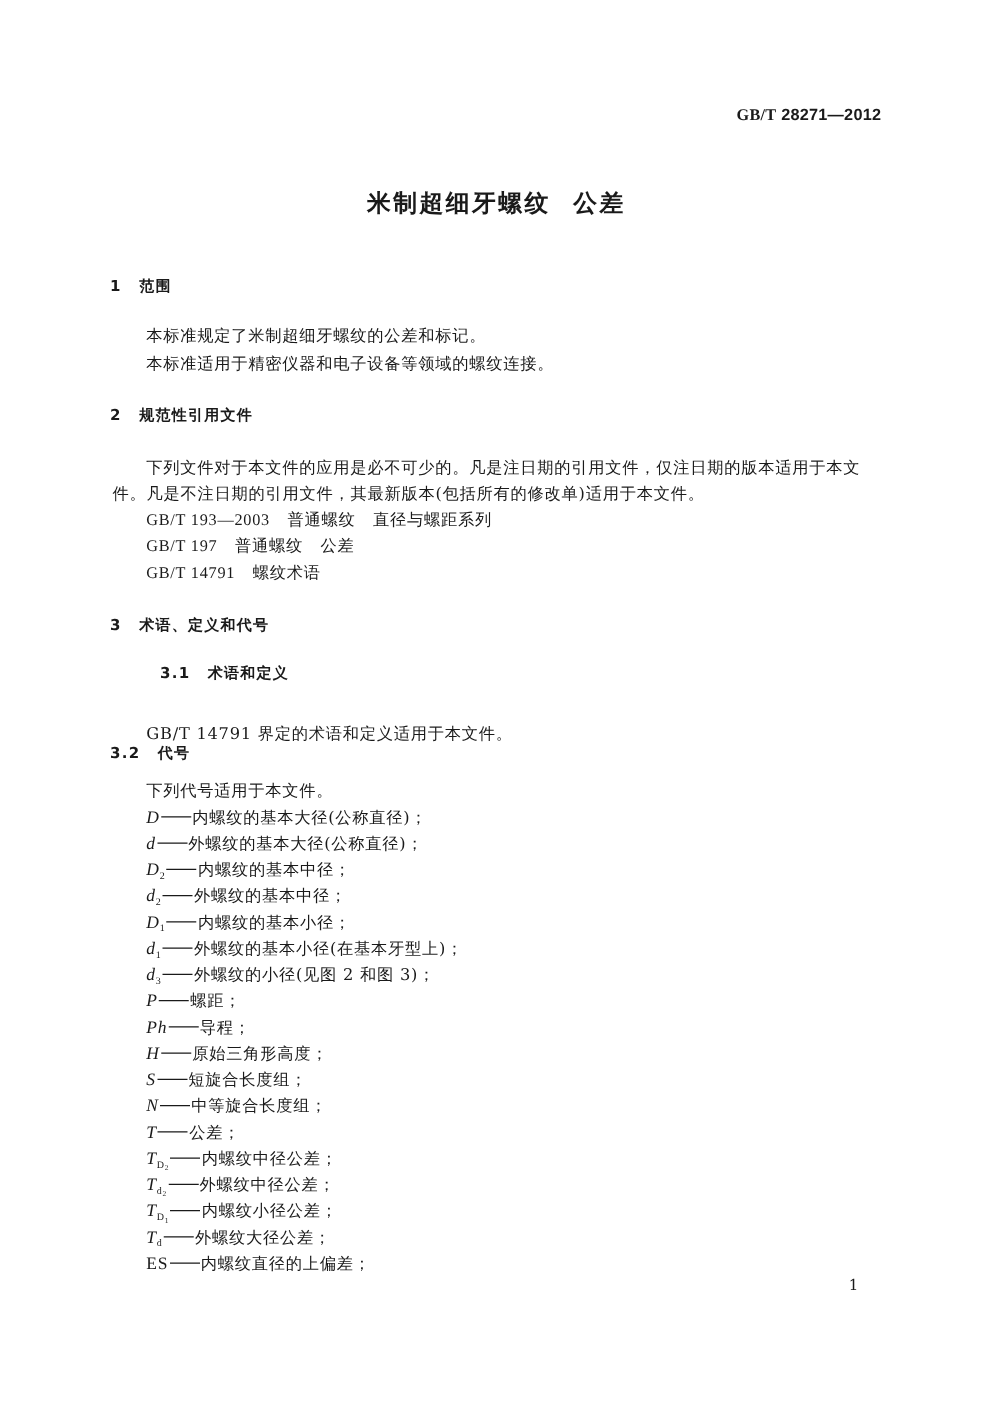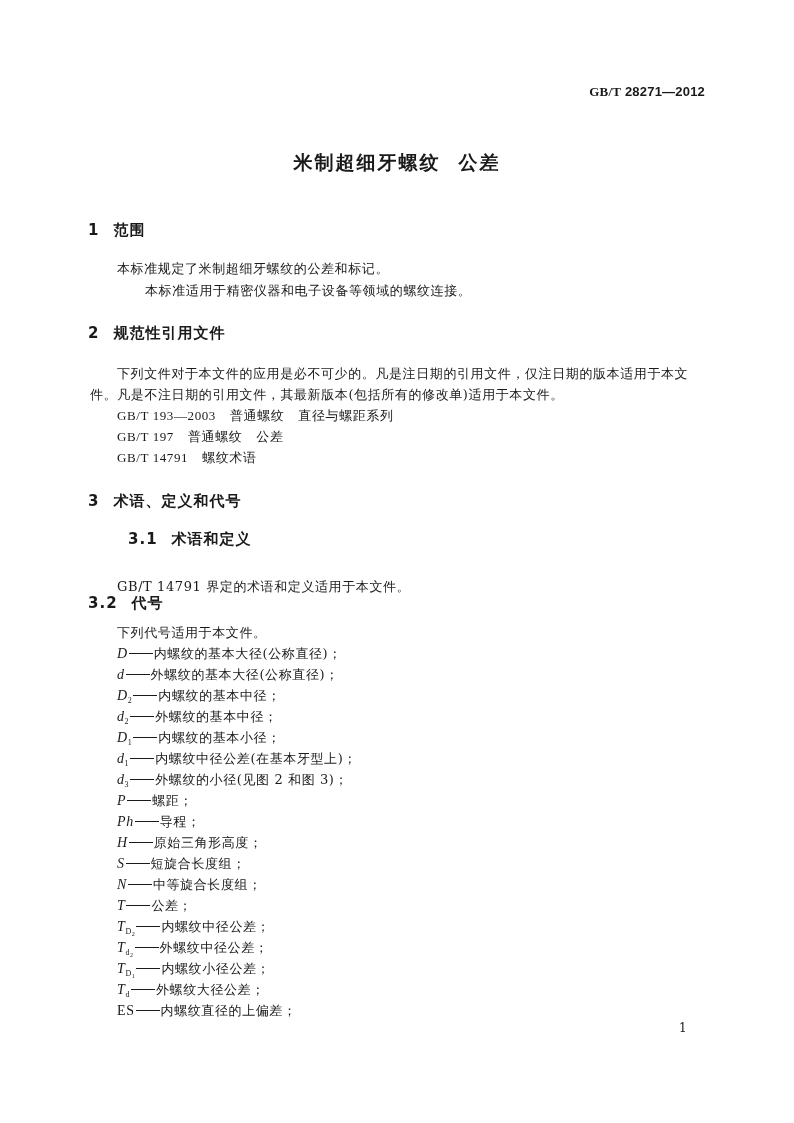--- a/index.html
+++ b/index.html
@@ -6,21 +6,21 @@
     body { width: 794px; height: 1123px; position: relative; overflow: hidden; color: #1a1a1a;
            font-family: "DejaVu Serif", "Liberation Serif", serif; }
     .page { position: absolute; left: 0; top: 0; width: 794px; height: 1009px; }
     .doc-number { position: absolute; right: 89px; top: 84px; font-size: 13px; font-weight: bold;
                   font-family: "Liberation Sans", "DejaVu Sans", sans-serif; letter-spacing: 0.2px; }
     .doc-number .gb { font-family: "Liberation Serif", "DejaVu Serif", serif; }
     .doc-title { position: absolute; left: 0; width: 794px; top: 150px; text-align: center;
                  font-size: 19px; font-weight: bold; letter-spacing: 2px;
                  font-family: "DejaVu Sans", "Liberation Sans", sans-serif; }
     .doc-title .gap { display: inline-block; width: 18px; }
-    .heading { position: absolute; left: 88px; font-size: 15px; font-weight: bold;
+    .heading { position: absolute; left: 88px; font-size: 12px; font-weight: bold;
                font-family: "DejaVu Sans", "Liberation Sans", sans-serif; letter-spacing: 1px; }
     .heading .num { display: inline-block; }
     .heading .sep { display: inline-block; width: 14px; }
     .line { position: absolute; left: 117px; font-size: 13px; white-space: nowrap; letter-spacing: 0.6px; }
     .sym { font-style: italic; font-family: "Liberation Serif", "DejaVu Serif", serif; font-size: 14px; }
     .sym.upright { font-style: normal; text-align: right; }
     .dash { display: inline-block; width: 24px; height: 0; border-top: 1.6px solid #1a1a1a;
             vertical-align: middle; margin: 0 1px 0 1px; position: relative; top: -1px; }
     sub { font-size: 8px; font-style: normal; vertical-align: -3px; }
     sub sub { font-size: 6px; vertical-align: -2px; }
@@ -36,21 +36,21 @@
   <div class="doc-number"><span class="gb">GB/T</span><span> 28271—2012</span></div>
 
   <div class="doc-title">
     <span>米制超细牙螺纹</span><span class="gap"></span><span>公差</span>
   </div>
 
   <div class="heading" style="top:221px;">
     <span class="num">1</span><span class="sep"></span><span>范围</span>
   </div>
   <div class="line" style="top:260px;">本标准规定了米制超细牙螺纹的公差和标记。</div>
-  <div class="line" style="top:282px;margin-left:28px;">本标准适用于精密仪器和电子设备等领域的螺纹连接。</div>
+  <div class="line" style="top:282px;">本标准适用于精密仪器和电子设备等领域的螺纹连接。</div>
 
   <div class="heading" style="top:324px;">
     <span class="num">2</span><span class="sep"></span><span>规范性引用文件</span>
   </div>
   <div class="line" style="top:386px; left:90px;">件。凡是不注日期的引用文件，其最新版本(包括所有的修改单)适用于本文件。</div>
   <div class="line" style="top:365px;">下列文件对于本文件的应用是必不可少的。凡是注日期的引用文件，仅注日期的版本适用于本文</div>
 
   <div class="line ref" style="top:407px;">
     <span class="code">GB/T 193—2003</span><span class="gap"></span><span>普通螺纹</span><span class="gap"></span><span>直径与螺距系列</span>
   </div>
@@ -74,21 +74,21 @@
     <span class="num">3.2</span><span class="sep"></span><span>代号</span>
   </div>
   <div class="line" style="top:624px;">下列代号适用于本文件。</div>
 
   <div id="symbols-list">
       <div class="line" style="top: 645px;"><span class="sym"><span>D</span></span><span class="dash"></span><span>内螺纹的基本大径(公称直径)；</span></div>
       <div class="line" style="top: 666px;"><span class="sym"><span>d</span></span><span class="dash"></span><span>外螺纹的基本大径(公称直径)；</span></div>
       <div class="line" style="top: 687px;"><span class="sym"><span>D</span><sub><span>2</span></sub></span><span class="dash"></span><span>内螺纹的基本中径；</span></div>
       <div class="line" style="top: 708px;"><span class="sym"><span>d</span><sub><span>2</span></sub></span><span class="dash"></span><span>外螺纹的基本中径；</span></div>
       <div class="line" style="top: 729px;"><span class="sym"><span>D</span><sub><span>1</span></sub></span><span class="dash"></span><span>内螺纹的基本小径；</span></div>
-      <div class="line" style="top: 750px;"><span class="sym"><span>d</span><sub><span>1</span></sub></span><span class="dash"></span><span>内螺纹中径公差(在基本牙型上)；</span></div>
+      <div class="line" style="top: 750px;"><span class="sym"><span>d</span><sub><span>1</span></sub></span><span class="dash"></span><span>外螺纹的基本小径(在基本牙型上)；</span></div>
       <div class="line" style="top: 771px;"><span class="sym"><span>d</span><sub><span>3</span></sub></span><span class="dash"></span><span>外螺纹的小径(见图 2 和图 3)；</span></div>
       <div class="line" style="top: 792px;"><span class="sym"><span>P</span></span><span class="dash"></span><span>螺距；</span></div>
       <div class="line" style="top: 813px;"><span class="sym"><span>Ph</span></span><span class="dash"></span><span>导程；</span></div>
       <div class="line" style="top: 834px;"><span class="sym"><span>H</span></span><span class="dash"></span><span>原始三角形高度；</span></div>
       <div class="line" style="top: 855px;"><span class="sym"><span>S</span></span><span class="dash"></span><span>短旋合长度组；</span></div>
       <div class="line" style="top: 876px;"><span class="sym"><span>N</span></span><span class="dash"></span><span>中等旋合长度组；</span></div>
       <div class="line" style="top: 897px;"><span class="sym"><span>T</span></span><span class="dash"></span><span>公差；</span></div>
       <div class="line" style="top: 918px;"><span class="sym"><span>T</span><sub><span>D</span><sub>2</sub></sub></span><span class="dash"></span><span>内螺纹中径公差；</span></div>
       <div class="line" style="top: 939px;"><span class="sym"><span>T</span><sub><span>d</span><sub>2</sub></sub></span><span class="dash"></span><span>外螺纹中径公差；</span></div>
       <div class="line" style="top: 960px;"><span class="sym"><span>T</span><sub><span>D</span><sub>1</sub></sub></span><span class="dash"></span><span>内螺纹小径公差；</span></div>

